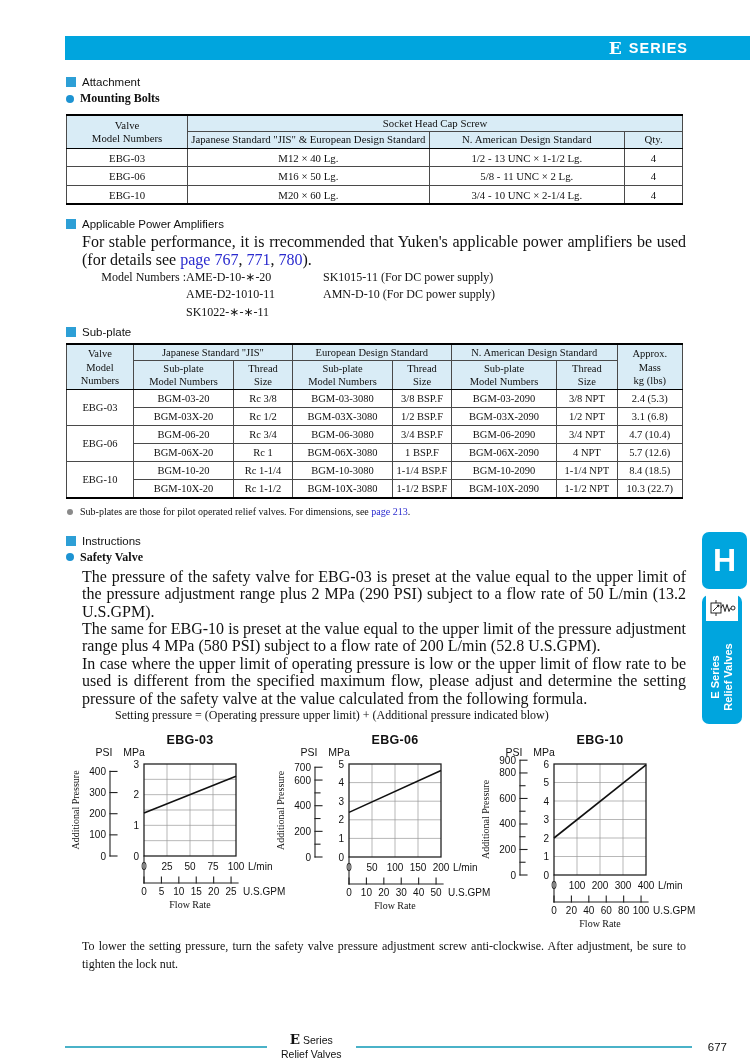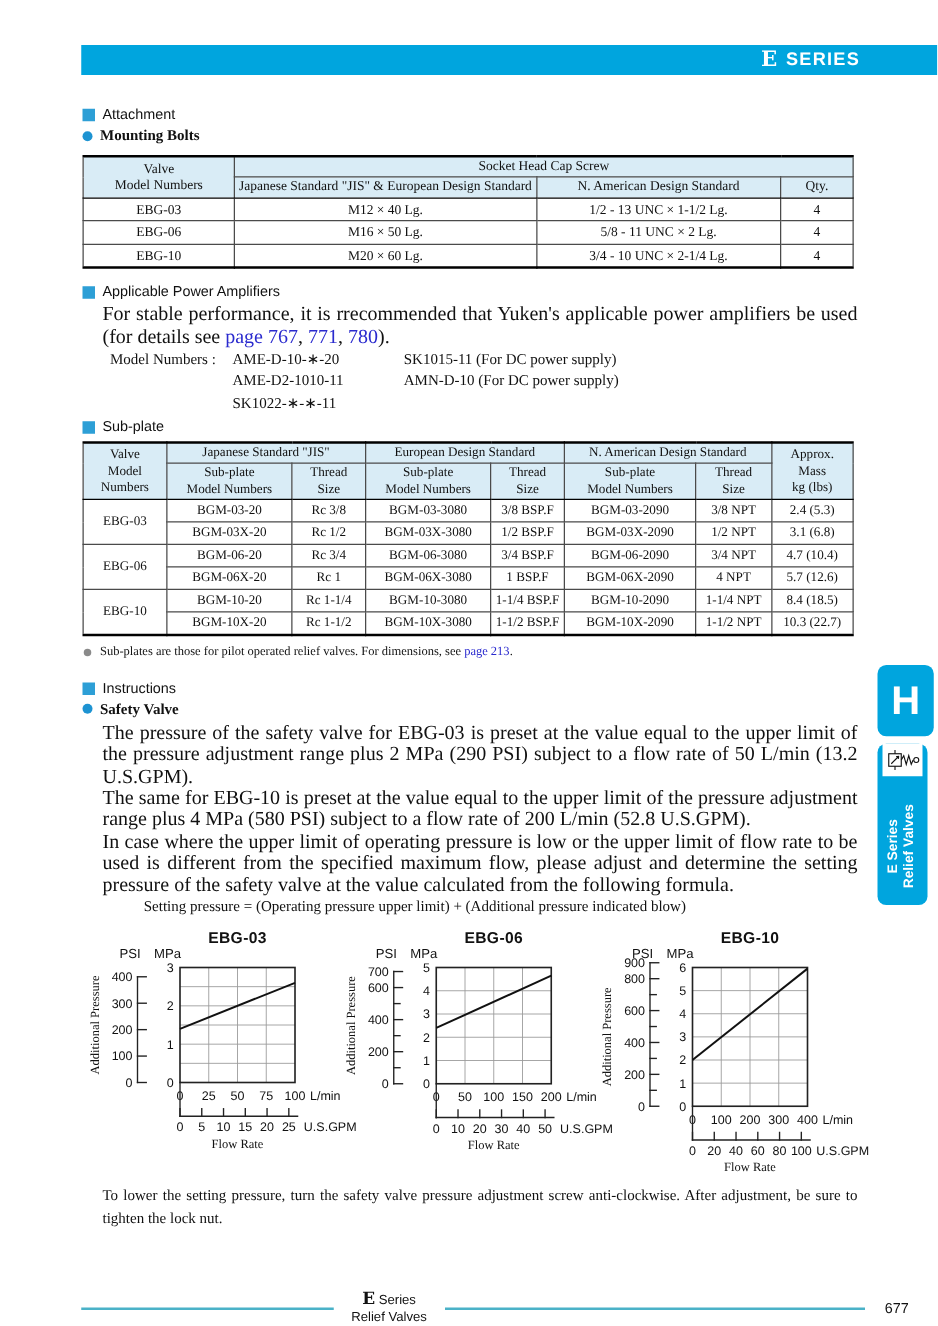--- a/index.html
+++ b/index.html
@@ -7,42 +7,42 @@
         font-family:"Liberation Serif",serif;color:#111;}
   :root{
     --accent:#00a5de; --table-head:#d9ecf6; --link:#2a2ace; --footer-line:#4ab2c8;
   }
   
   .header-bar{position:absolute;left:65px;right:0;top:36px;height:24px;background:var(--accent);
     display:flex;align-items:center;justify-content:flex-end;padding-right:62px;box-sizing:border-box;color:#fff;}
   .hdr-e{font-family:"DejaVu Serif",serif;font-weight:bold;font-size:17px;margin-right:7px;}
   .hdr-title{font-family:"Liberation Sans",sans-serif;font-weight:bold;font-size:14.5px;letter-spacing:1px;}
 
-  .content{position:absolute;top:86px;left:66px;width:620px;}
+  .content{position:absolute;top:76px;left:66px;width:620px;}
 
   .sec-title{display:flex;align-items:center;gap:6px;font-family:"Liberation Sans",sans-serif;
     font-size:11.5px;color:#111;}
   .sq-bullet{width:10px;height:10px;background:#2d9fd6;flex:0 0 auto;}
   .sub-title{display:flex;align-items:center;gap:6px;font-weight:bold;font-size:12px;margin-top:3px;}
   .dot-bullet{width:8px;height:8px;border-radius:50%;background:#1d93d2;flex:0 0 auto;}
 
   table.tbl{border-collapse:collapse;width:617px;font-size:10.8px;
     border-top:2.2px solid #000;border-bottom:2.2px solid #000;margin-top:8px;}
   .tbl th,.tbl td{border:0.8px solid #4a4a4a;text-align:center;padding:1px 3px;font-weight:normal;}
   .tbl thead th{background:var(--table-head);white-space:pre-line;line-height:1.25;}
   .tbl thead tr:last-child th{border-bottom:1.8px solid #000;}
   .tbl th.deep{border-bottom:1.8px solid #000;}
   .tbl tbody td{height:15px;}
   #bolts-table tbody td{height:15.5px;}
 
   .body-text{font-size:16px;line-height:17.4px;text-align:justify;margin:3px 0 0 16px;}
   .plink{color:var(--link);text-decoration:none;cursor:pointer;}
 
   .models{display:flex;font-size:12px;line-height:17.2px;margin:1px 0 0 22px;}
-  .m-label{width:98px;}
+  .m-label{width:98px;text-align:right;}
   .m-col1{width:137px;}
 
   .notes{margin-top:6px;font-size:10px;line-height:13.5px;}
   .note{position:relative;padding-left:14px;margin-top:1px;}
   .note-dot{position:absolute;left:1px;top:3.5px;width:6px;height:6px;border-radius:50%;background:#8a8a8a;}
 
   .formula{font-size:12px;margin:0 0 0 49px;line-height:17.4px;}
 
   .charts{display:flex;margin:6px 0 0 4px;}
   .chart{width:205px;flex:0 0 auto;}

